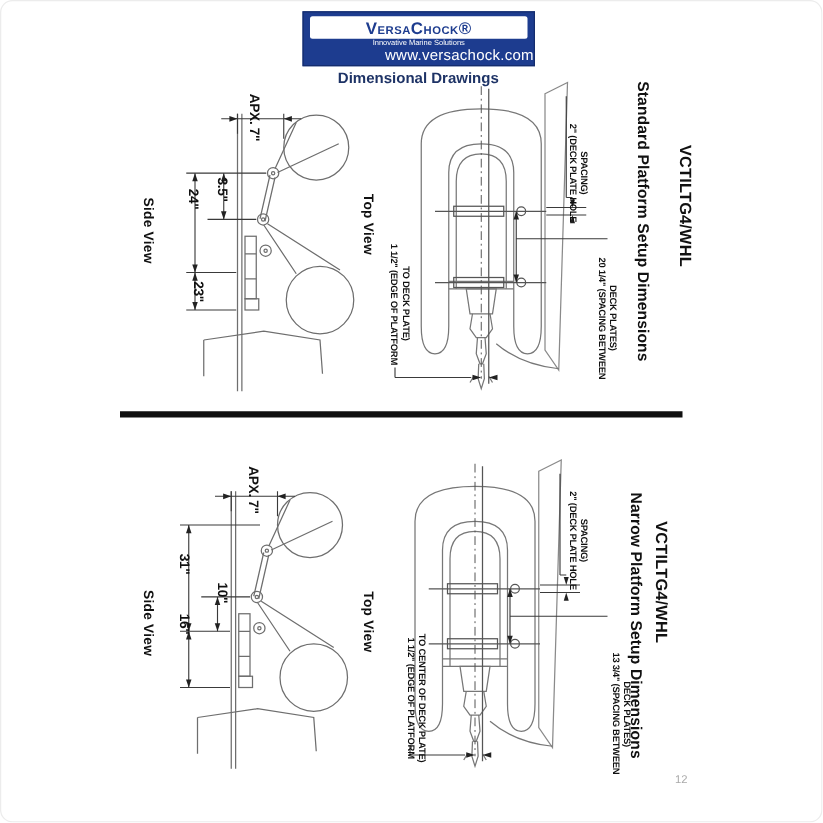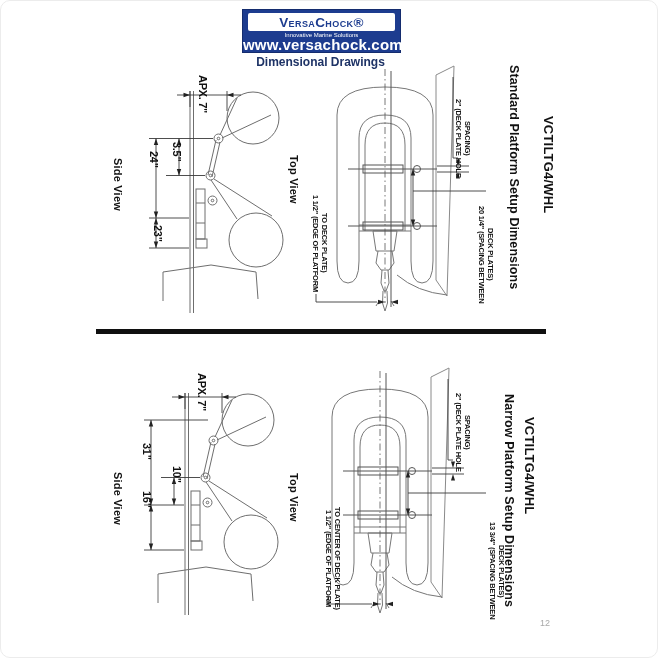--- a/index.html
+++ b/index.html
@@ -1,27 +1,27 @@
 <!DOCTYPE html>
 <html style="--brand-blue: #1d3c8f; --title-navy: #1e3366;"><head>
 <meta charset="utf-8">
 <style>
   html,body{margin:0;padding:0;background:#fff;}
   .page{position:relative;width:656px;height:656px;background:#fff;border:1px solid #ececec;
         border-radius:10px;overflow:hidden;font-family:"Liberation Sans",sans-serif;}
   
-  .logo-box{position:absolute;left:241px;top:8px;width:159px;height:44px;
+  .logo-box{position:absolute;left:241px;top:8px;width:186px;height:44px;
             background:var(--brand-blue,#1d3c8f);border:1px solid #142c6e;box-sizing:border-box;}
   .logo-inner{margin:3px 5px 1px 5px;height:18px;background:#fff;border-radius:2px;
               display:flex;align-items:center;justify-content:center;
               color:var(--brand-blue,#1d3c8f);font-weight:bold;font-size:13.5px;
               font-variant:small-caps;letter-spacing:.4px;}
   .logo-tagline{color:#fff;font-size:6px;text-align:center;line-height:7px;}
-  .logo-url{color:#fff;font-size:15px;font-weight:bold;text-align:center;line-height:11px;letter-spacing:.2px;}
-  .doc-title{position:absolute;left:241px;top:54px;width:157px;text-align:center;
+  .logo-url{color:#fff;font-size:12px;font-weight:normal;text-align:right;line-height:11px;letter-spacing:.2px;}
+  .doc-title{position:absolute;left:241px;top:54px;width:157px;text-align:right;
              color:var(--title-navy,#1e3366);font-weight:bold;font-size:12px;}
   
   .v{position:absolute;writing-mode:vertical-lr;text-orientation:mixed;
      color:#111;white-space:nowrap;}
   .view-label{font-size:11px;font-weight:bold;letter-spacing:.2px;}
   .dim{font-size:11px;font-weight:bold;letter-spacing:-.3px;}
   .ann{font-size:7.5px;font-weight:bold;text-align:center;line-height:9px;letter-spacing:-.2px;}
   .ann span{display:block;}
   .model{font-size:13px;font-weight:bold;text-align:center;letter-spacing:.2px;}
   .setup{font-size:12.5px;font-weight:bold;text-align:center;letter-spacing:.1px;}

